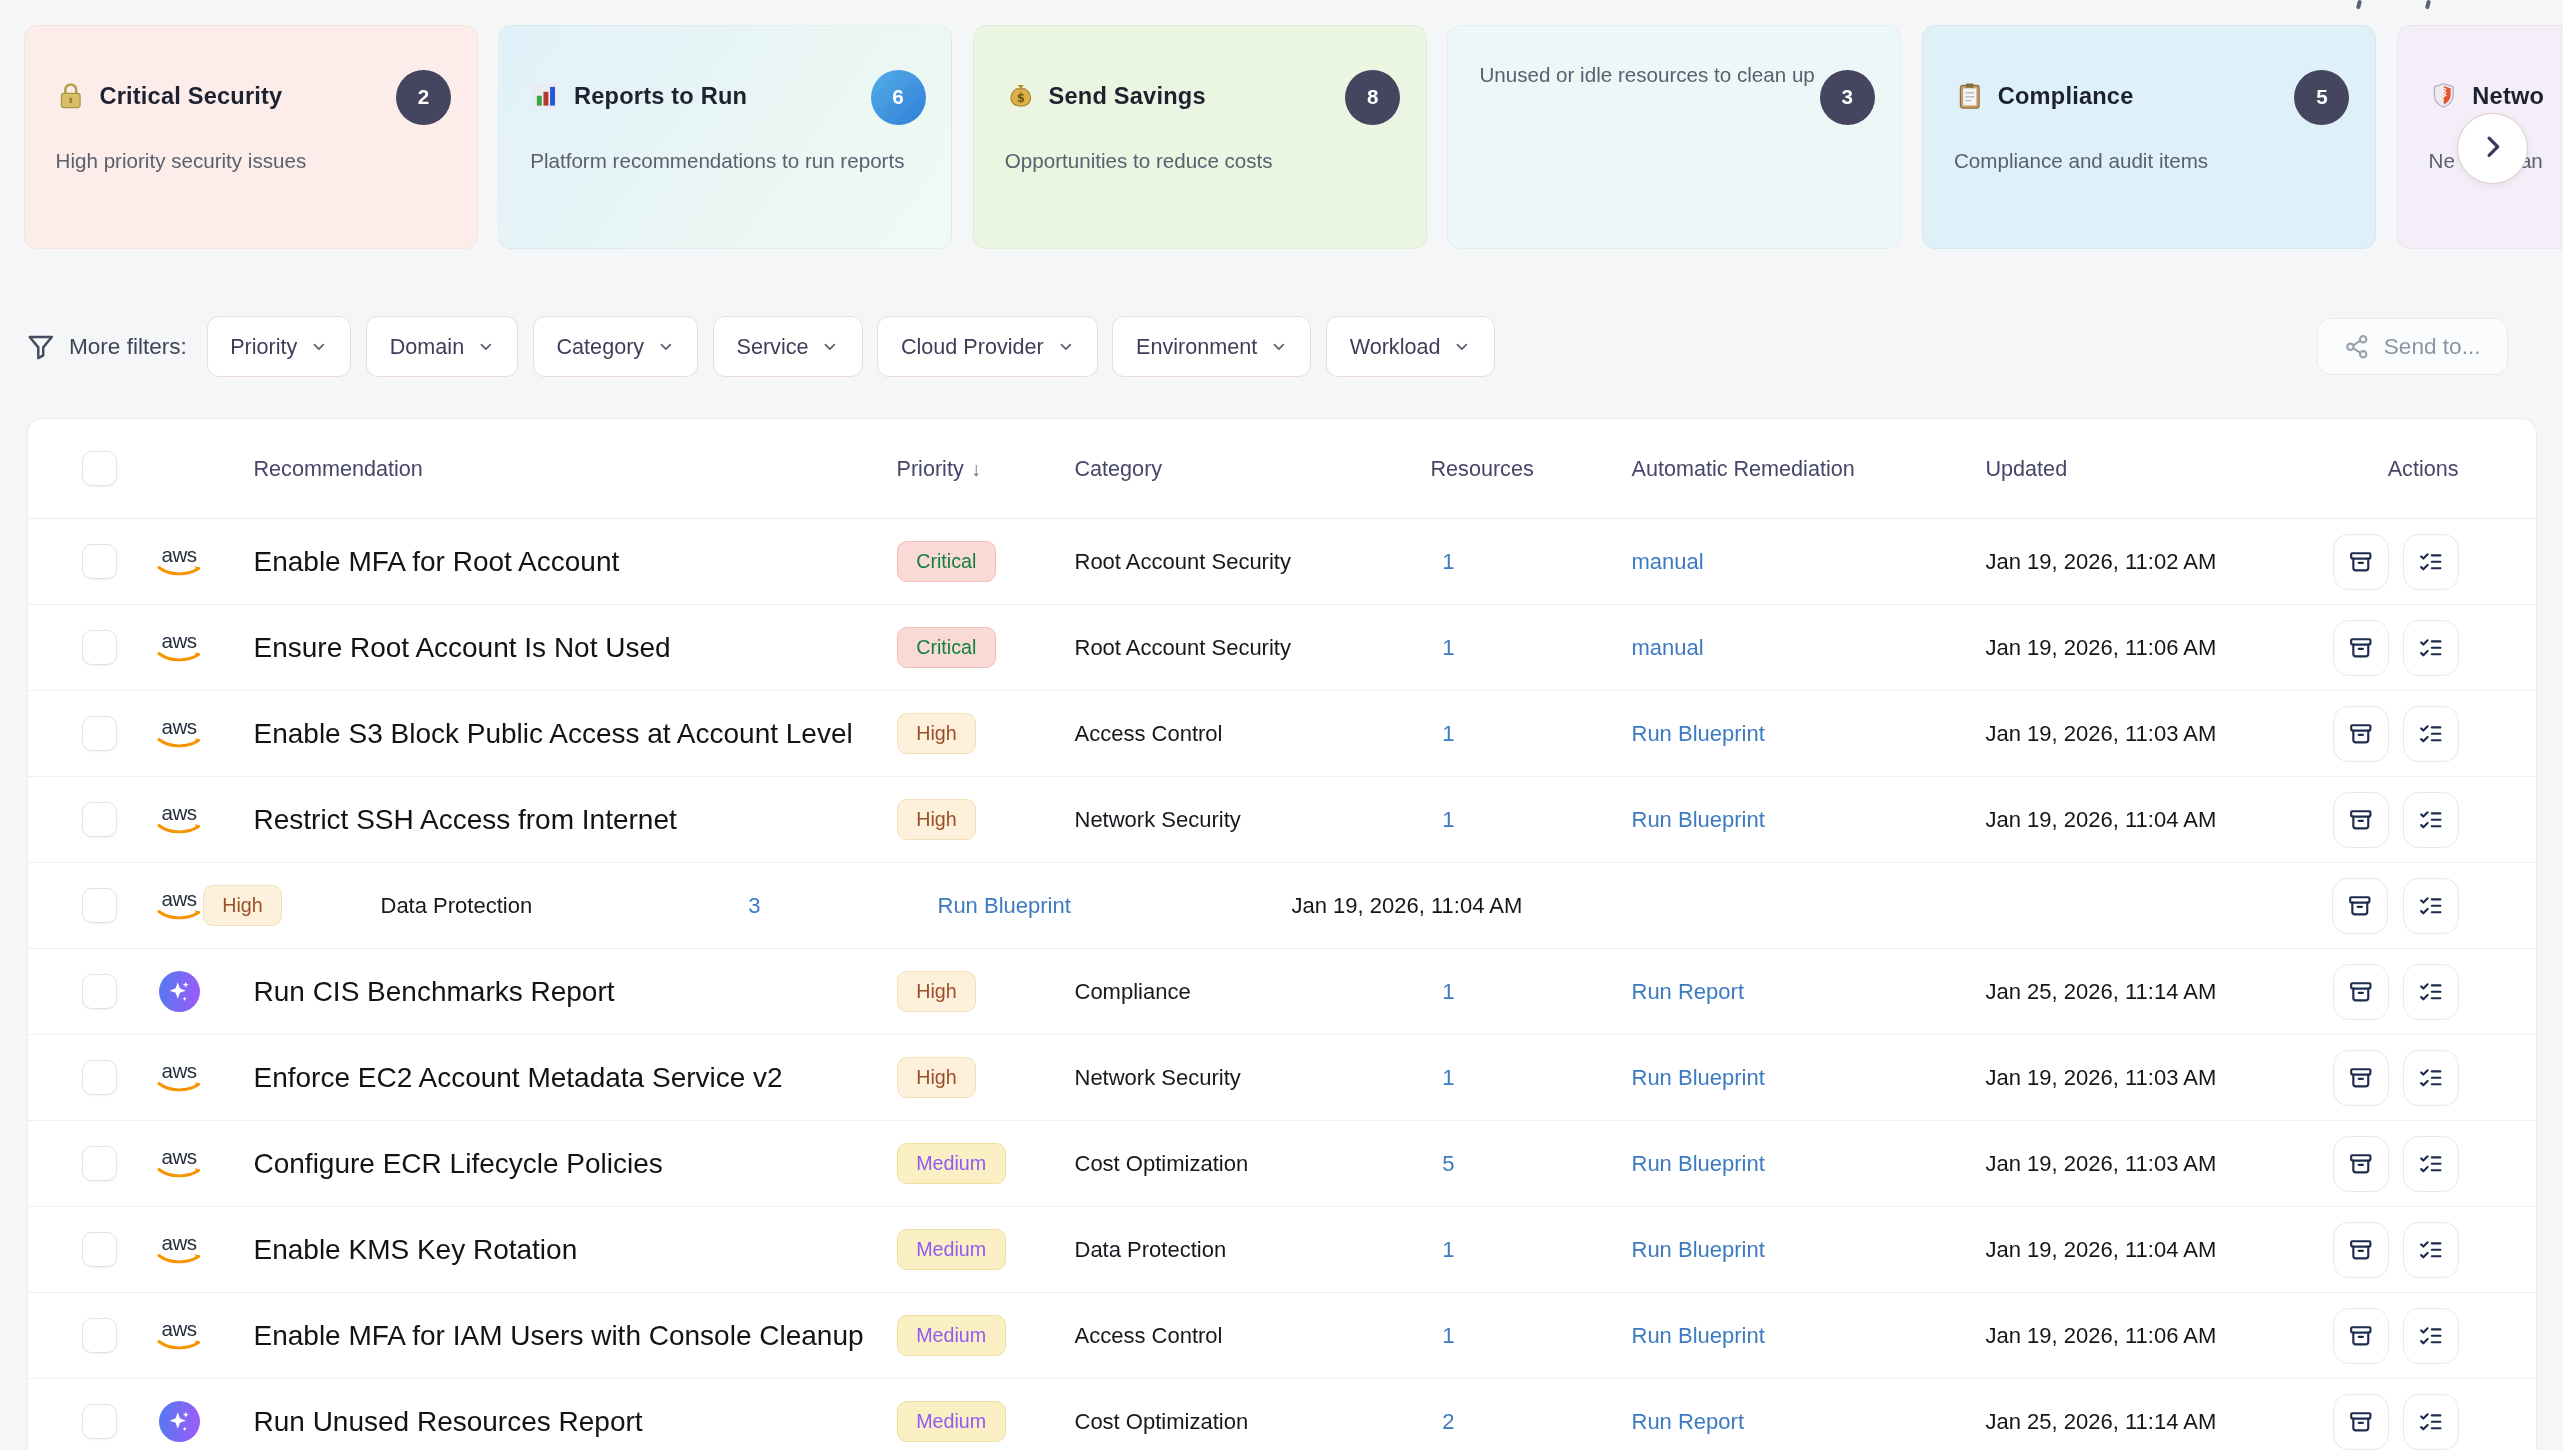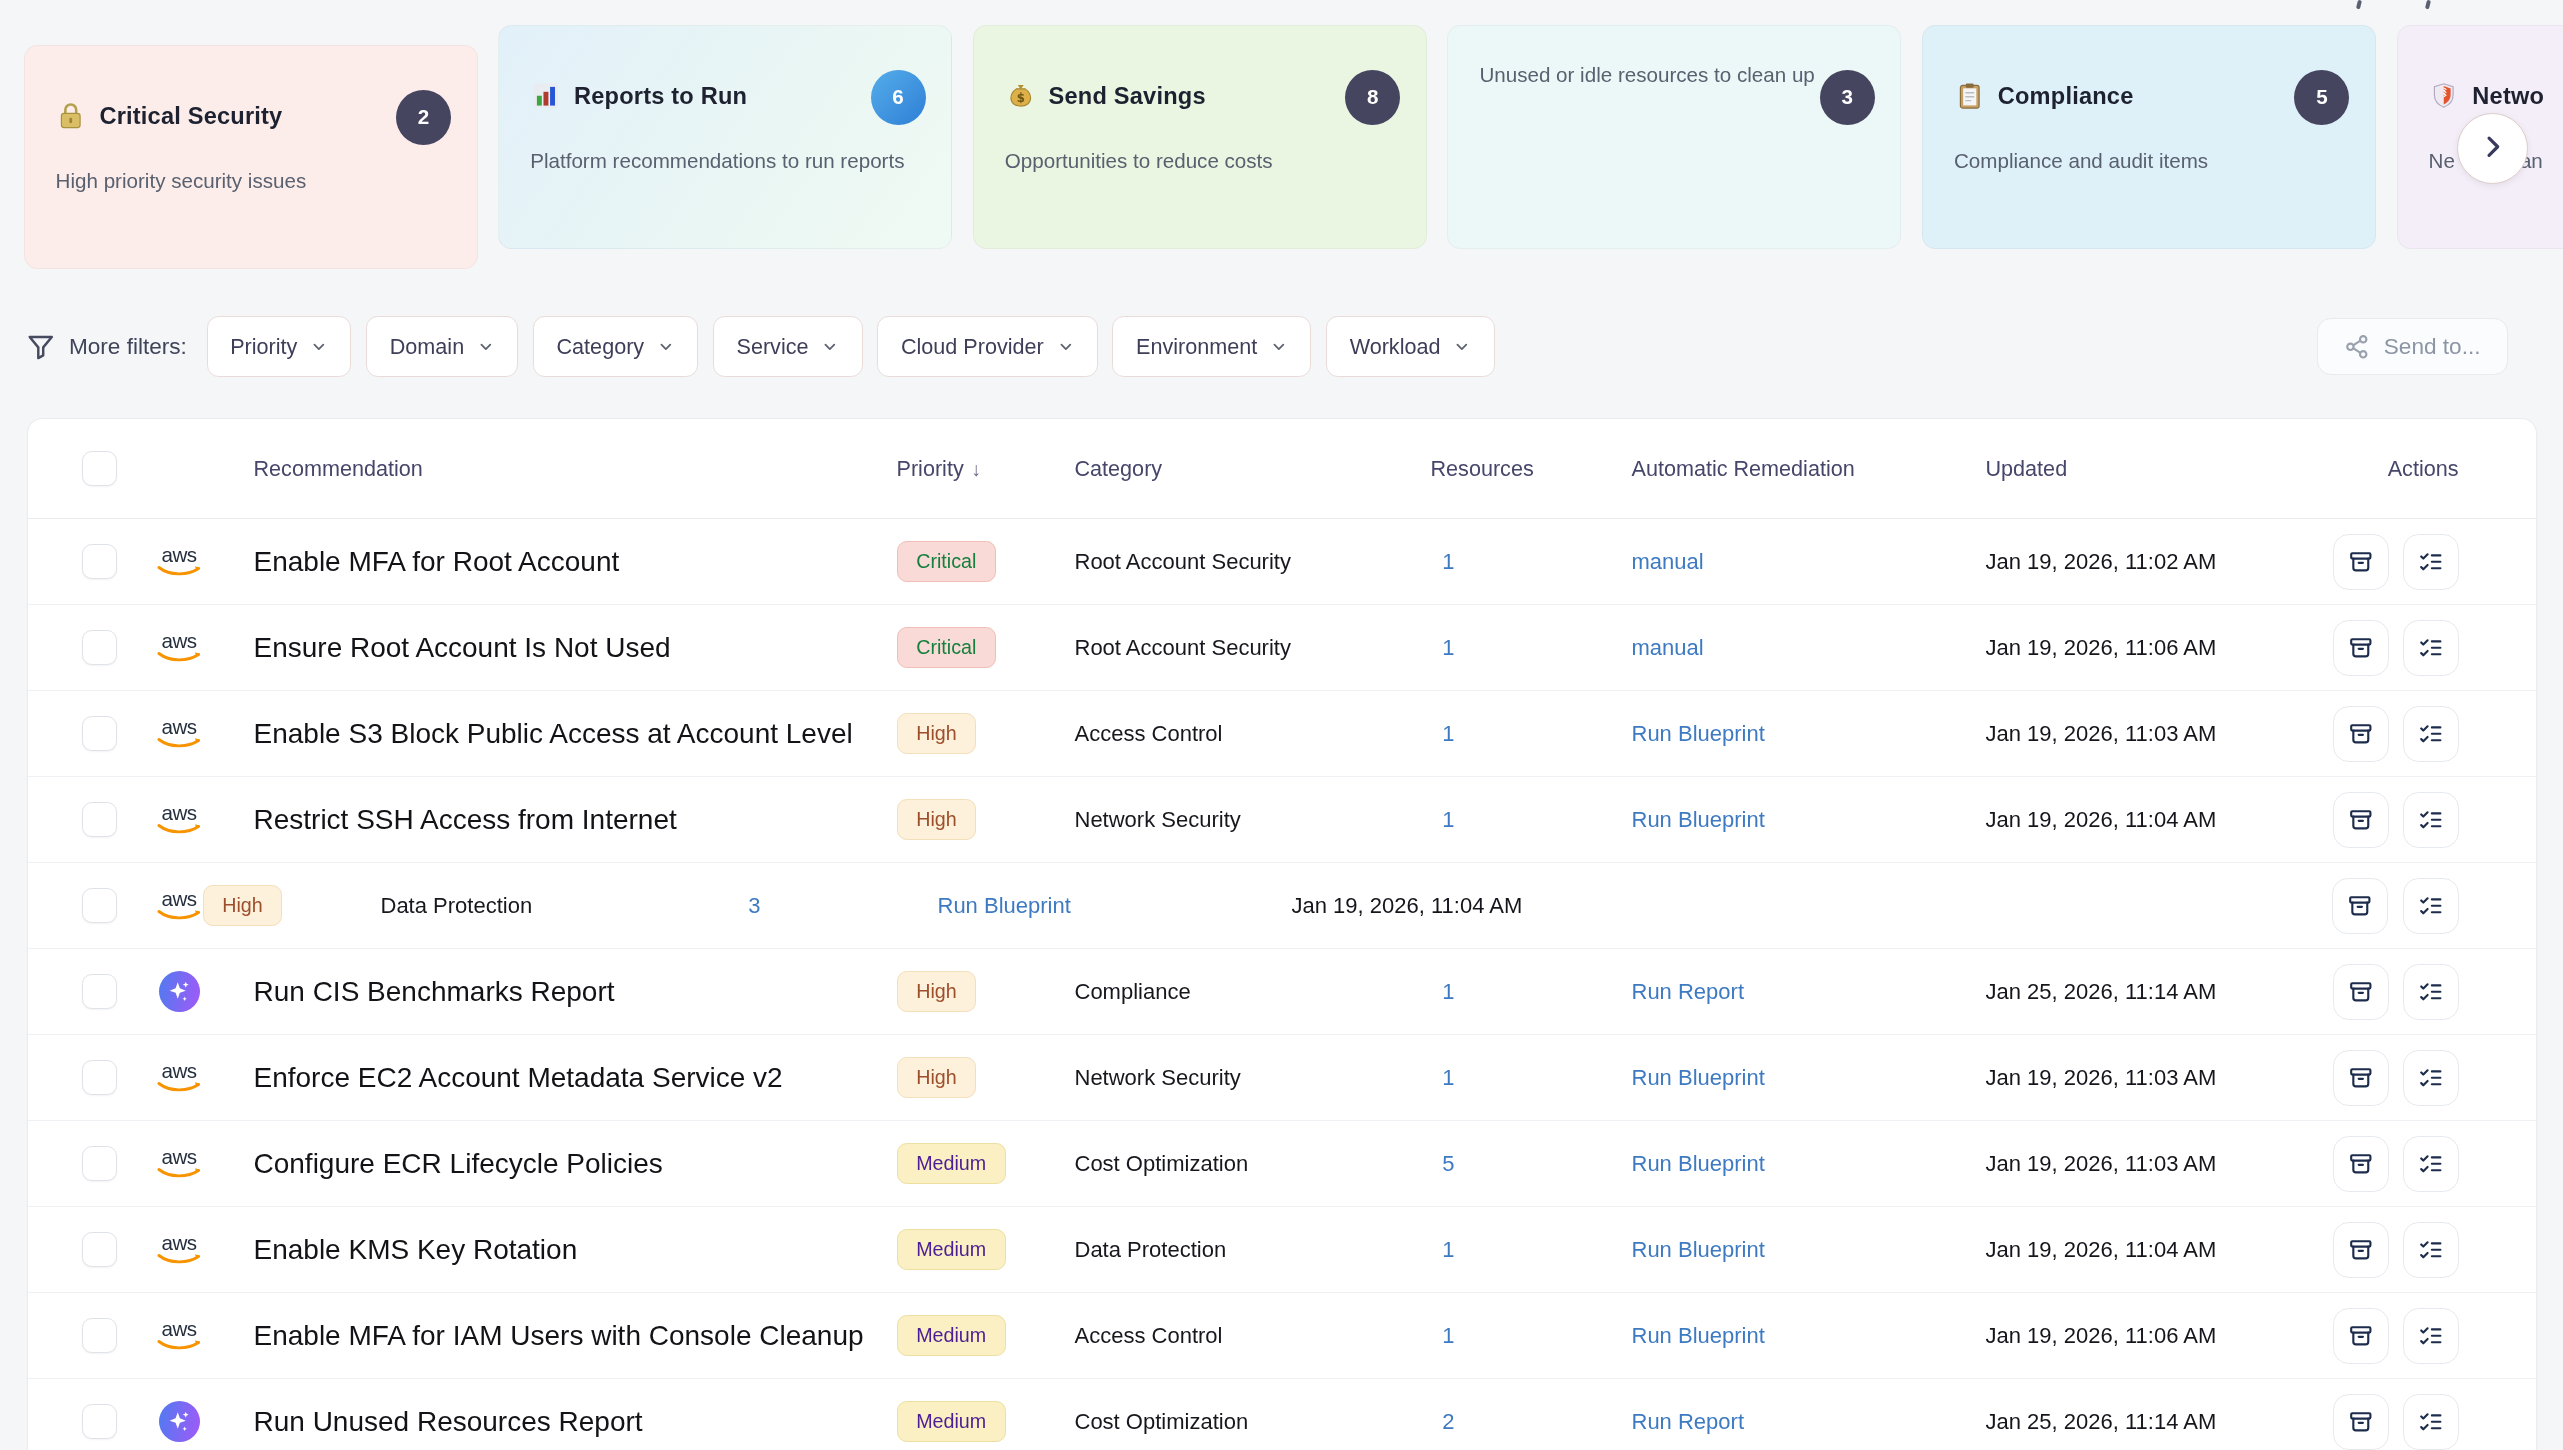--- a/index.html
+++ b/index.html
@@ -7,21 +7,21 @@
     width:2563px;height:1451px;position:relative;overflow:hidden;
     background:#f5f6f8;font-family:"Liberation Sans",sans-serif;
     -webkit-font-smoothing:antialiased;
   }
   
   .frag{position:absolute;top:0;width:3.9px;height:8.8px;background:#5b6070;border-radius:2px;transform:rotate(14deg);}
   
   .cards-row{position:absolute;top:24.6px;left:23.6px;display:flex;gap:20.6px;}
   .card{width:454px;height:224px;border-radius:13.8px;padding:0 31px;box-sizing:border-box;
         flex:0 0 auto;position:relative;border:1px solid rgba(0,0,0,.035);cursor:pointer;}
-  .card-0{background:#fcedea;margin-top:20px;}
+  .card-0{background:#fcedea;}
   .card-1{background:linear-gradient(125deg,#e2f0fa 0%,#ebf7f3 65%,#f0faf5 100%);}
   .card-2{background:#eaf6e2;}
   .card-3{background:#ecf7f8;}
   .card-4{background:#def0f8;}
   .card-5{background:#f4eef9;}
   .card-head{display:flex;align-items:center;gap:12.8px;padding-top:55px;}
   .card-ico{width:31px;height:31px;flex:none;display:flex;align-items:center;justify-content:center;}
   .card-title{font-size:23.6px;font-weight:700;color:#1d2130;letter-spacing:0.2px;white-space:nowrap;}
   .card-count{position:absolute;right:25.6px;top:44px;width:55px;height:55px;border-radius:50%;
       background:#45455f;color:#fff;display:flex;align-items:center;justify-content:center;
@@ -62,21 +62,21 @@
       box-shadow:0 1px 2px rgba(16,24,40,.05);box-sizing:border-box;cursor:pointer;}
   .rec-name{font-size:28px;font-weight:500;color:#121217;}
   .cat{font-size:22px;color:#17171e;}
   .date{font-size:22px;color:#15151c;}
   .blue-link{font-size:22px;color:#3d7ac1;font-weight:500;cursor:pointer;}
   .c-resources .blue-link{padding-left:11.8px;display:inline-block;}
   .badge{display:inline-block;padding:7.9px 18.7px;border-radius:9.8px;font-size:19.7px;font-weight:500;
       border:1.5px solid transparent;}
   .badge.critical{background:#f9dad6;border-color:#f1bdb6;color:#15803d;}
   .badge.high{background:#fdf1db;border-color:#f3dfba;color:#9d4e2b;}
-  .badge.medium{background:#faf0c3;border-color:#ecdf9f;color:#4c1d95;}
+  .badge.medium{background:#faf0c3;border-color:#ecdf9f;color:#8b5cf6;}
   .act-btn{width:56px;height:56px;border-radius:15.7px;border:1.5px solid #e6eaee;background:#fff;
       display:flex;align-items:center;justify-content:center;color:#1d2c4c;cursor:pointer;box-sizing:border-box;}
   
   .aws{display:flex;flex-direction:column;align-items:center;line-height:1;}
   .aws-text{font-size:20.6px;font-weight:400;color:#252f3e;letter-spacing:-0.5px;}
   .sparkle{width:41px;height:41px;border-radius:50%;background:linear-gradient(100deg,#4f7bf0,#a259f7);
       display:flex;align-items:center;justify-content:center;}
 </style>
 </head>
 <body>

